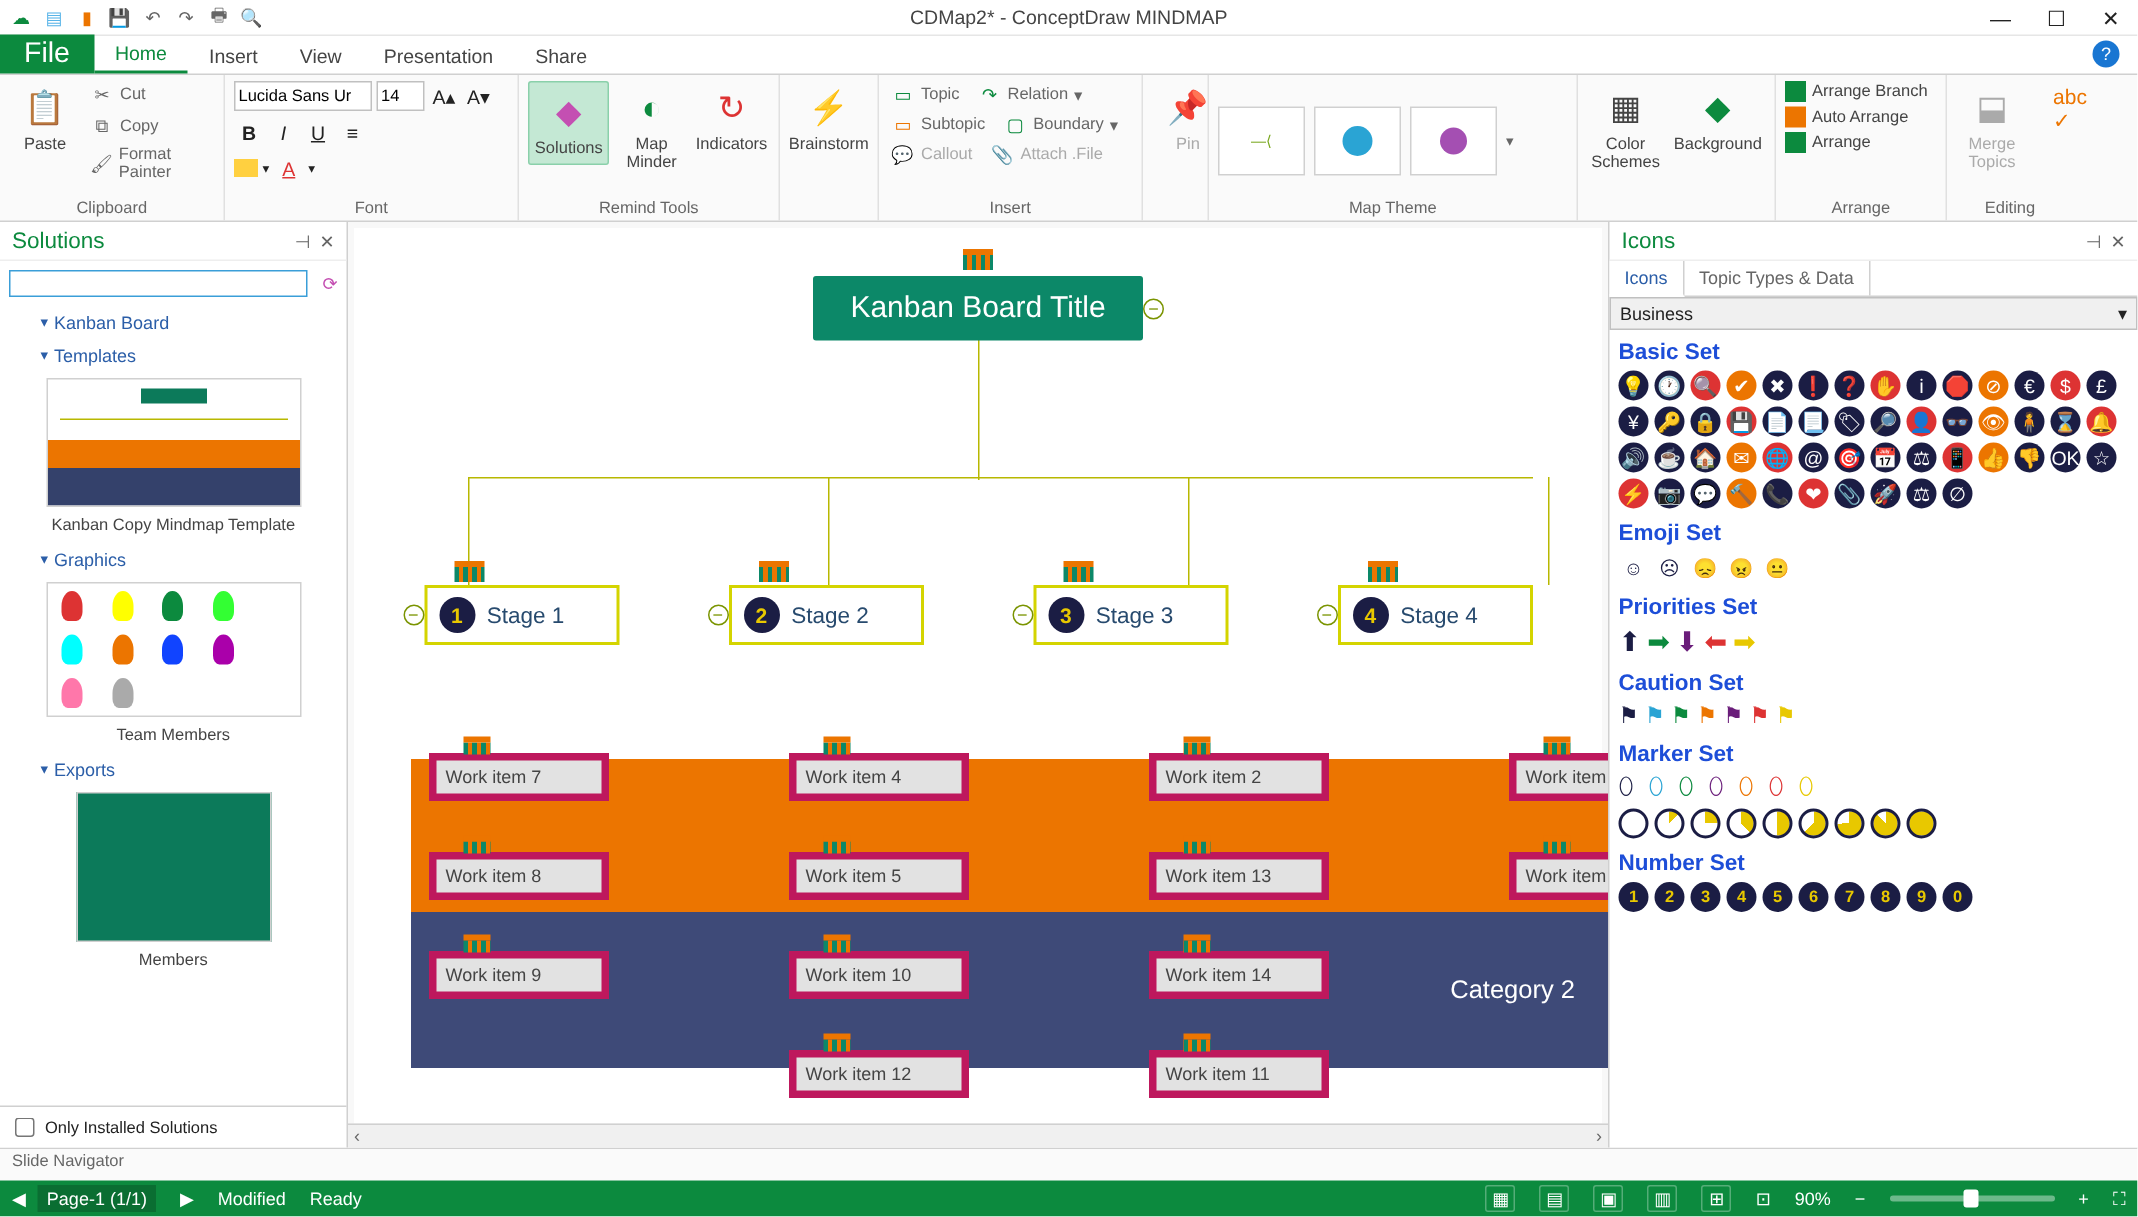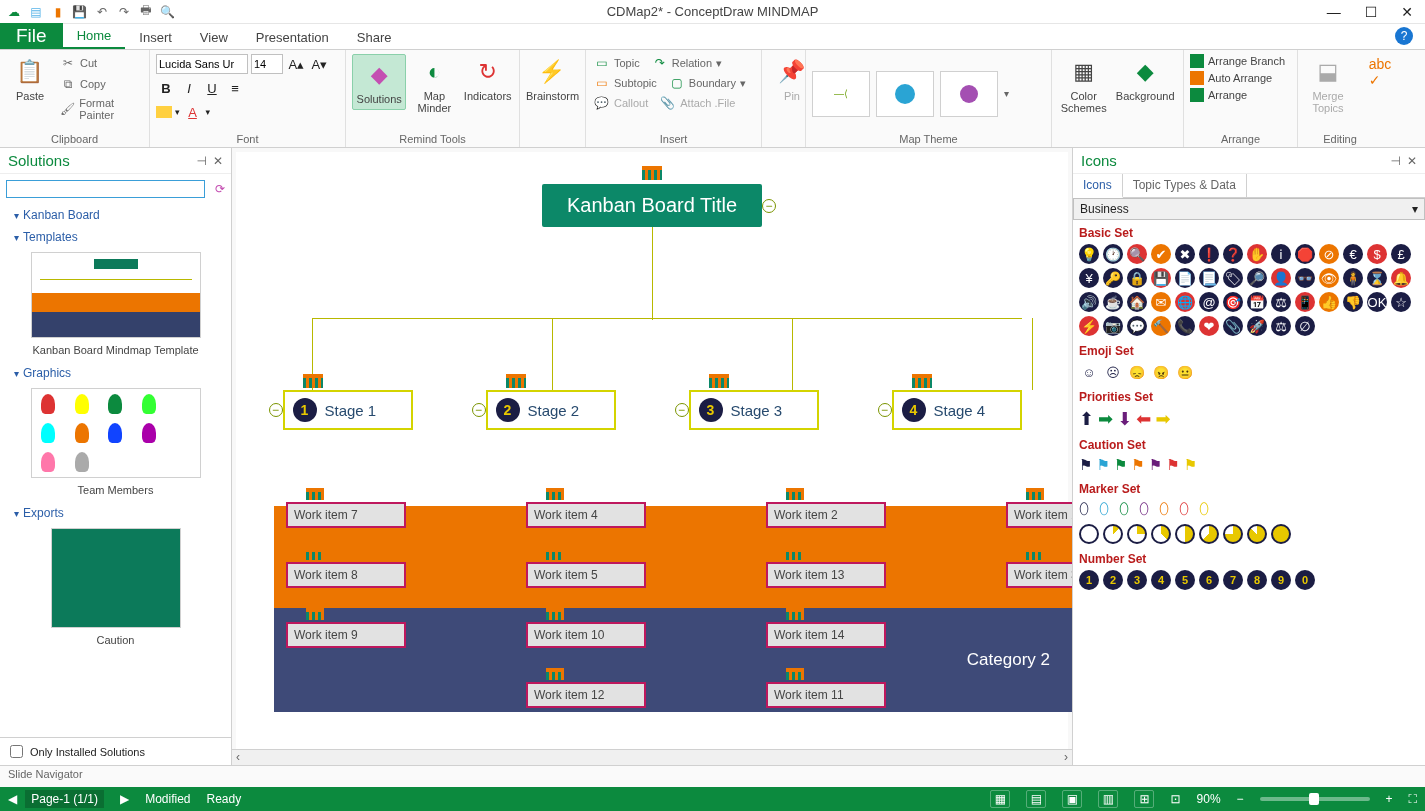--- a/index.html
+++ b/index.html
@@ -35,21 +35,21 @@
   .theme-thumb { width:58px; height:46px; background:#fff; border:1px solid #d0d0d0; display:flex; align-items:center; justify-content:center; font-size:10px; }
   .arrange-col { display:flex; flex-direction:column; gap:3px; }
   .arrange-row { display:flex; align-items:center; gap:4px; font-size:11px; color:#444; }
   .arrange-row .sq { width:14px; height:14px; }
   
   .workspace { display:flex; height:calc(811px - 24px - 26px - 98px - 22px - 24px); }
   .left-panel { width:232px; border-right:1px solid #d0d0d0; background:#fff; display:flex; flex-direction:column; }
   .panel-title { display:flex; align-items:center; justify-content:space-between; padding:4px 8px; font-size:15px; color:#0c8a3e; border-bottom:1px solid #eee; }
   .panel-title .ctrls { display:flex; gap:6px; color:#666; font-size:12px; }
   .search-box { margin:6px; height:18px; border:1px solid #3a9ed8; }
-  .section-head { color:#2b5ea8; font-size:12px; padding:4px 14px; display:flex; align-items:center; gap:4px; }
+  .section-head { color:#2b5ea8; font-size:12px; padding:4px 27px; display:flex; align-items:center; gap:4px; }
   .section-head::before { content:"▾"; font-size:10px; }
   .template-thumb { margin:4px auto; width:170px; height:86px; border:1px solid #d0d0d0; background:linear-gradient(#fff 0%,#fff 48%, #ec7500 48%, #ec7500 70%, #34416b 70%, #34416b 100%); position:relative; }
   .template-thumb::before { content:""; position:absolute; top:6px; left:50%; transform:translateX(-50%); width:44px; height:10px; background:#0c7a5a; }
   .template-thumb::after { content:""; position:absolute; top:26px; left:8px; right:8px; height:16px; border-top:1px solid #b8b800; }
   .thumb-label { text-align:center; font-size:11px; color:#444; padding:2px 0 6px 0; }
   .graphics-box { margin:4px auto; width:170px; height:90px; border:1px solid #d0d0d0; display:grid; grid-template-columns:repeat(5,1fr); grid-template-rows:repeat(3,1fr); place-items:center; }
   .pawn { width:14px; height:20px; border-radius:50% 50% 30% 30%; }
   .export-thumb { margin:4px auto; width:130px; height:100px; background:#0c7a5a; border:1px solid #d0d0d0; }
   .only-installed { padding:4px 6px; border-top:1px solid #d0d0d0; display:flex; gap:4px; align-items:center; font-size:11px; }
   
@@ -64,33 +64,33 @@
   .stage .num-circ { width:24px; height:24px; border-radius:50%; background:#1b1d44; color:#e8c800; display:flex; align-items:center; justify-content:center; font-weight:bold; font-size:14px; }
   .stage .topic-icon { top:-18px; left:18px; transform:none; }
   .stage .collapse-btn { left:-16px; right:auto; }
   .bands { position:absolute; top:354px; left:38px; right:-20px; }
   .band { height:100px; position:relative; }
   .band.orange { background:#ec7500; height:102px; }
   .band.navy { background:#3e4a78; height:104px; }
   .cat-label { position:absolute; right:38px; top:50%; transform:translateY(-50%); color:#fff; font-size:17px; }
   .work-items { position:absolute; top:350px; left:0; right:0; bottom:0; }
   .wi-col { position:absolute; top:0; width:120px; display:flex; flex-direction:column; gap:34px; }
-  .work-item { background:#e2e2e2; border:2px solid #be185d; padding:4px 6px; font-size:12px; color:#444; position:relative; }
+  .work-item { background:#e2e2e2; border:5px solid #be185d; padding:4px 6px; font-size:12px; color:#444; position:relative; }
   .work-item .topic-icon { top:-16px; left:18px; transform:none; width:18px; height:12px; }
   
   .vline-root { position:absolute; top:72px; left:50%; width:1px; height:96px; background:#b8b800; }
   .hline-stage { position:absolute; top:166px; left:76px; right:46px; height:1px; background:#b8b800; }
   .vline-stage { position:absolute; top:166px; width:1px; height:72px; background:#b8b800; }
   
   .right-panel { width:353px; border-left:1px solid #d0d0d0; background:#fff; display:flex; flex-direction:column; }
   .icon-tabs { display:flex; border-bottom:1px solid #d0d0d0; }
   .icon-tab { padding:4px 10px; font-size:12px; color:#666; border-right:1px solid #d0d0d0; }
   .icon-tab.active { background:#fff; color:#2b5ea8; border-bottom:2px solid #fff; margin-bottom:-1px; }
   .icon-cat-select { margin:0; height:22px; border:1px solid #c0c0c0; background:#f0f0f0; display:flex; align-items:center; padding:0 6px; font-size:12px; justify-content:space-between; }
-  .set-label { color:#b91c1c; font-size:12px; font-weight:600; padding:6px 6px 2px 6px; }
+  .set-label { color:#1d4ed8; font-size:15px; font-weight:600; padding:6px 6px 2px 6px; }
   .icon-grid { display:flex; flex-wrap:wrap; gap:4px; padding:2px 6px; }
   .icn { width:20px; height:20px; display:flex; align-items:center; justify-content:center; border-radius:50%; font-size:13px; }
   .icn.dark { background:#1b1d44; color:#fff; }
   .icn.plain { color:#1b1d44; }
   .icn.red { background:#d33; color:#fff; }
   .icn.orange { background:#ec7500; color:#fff; }
   .num-set { width:20px; height:20px; border-radius:50%; background:#1b1d44; color:#e8c800; display:flex; align-items:center; justify-content:center; font-weight:bold; font-size:11px; }
   .arrow-icn { font-size:18px; }
   .flag-icn { font-size:15px; }
   .marker-icn { width:16px; height:20px; font-size:16px; }
@@ -331,21 +331,21 @@
           <span>✕</span>
         </span>
     </div>
     <div style="display:flex; align-items:center; gap:4px; padding-right:6px">
       <div class="search-box" style="flex:1"></div>
       <span style="color:#c44fb2">⟳</span>
     </div>
     <div class="section-head">Kanban Board</div>
     <div class="section-head">Templates</div>
     <div class="template-thumb"></div>
-    <div class="thumb-label">Kanban Board Mindmap Template</div>
+    <div class="thumb-label">Kanban Copy Mindmap Template</div>
     <div class="section-head">Graphics</div>
     <div class="graphics-box">
       <span class="pawn" style="background:#d33"></span>
       <span class="pawn" style="background:#ff0"></span>
       <span class="pawn" style="background:#0c8a3e"></span>
       <span class="pawn" style="background:#3f3"></span>
       <span></span>
       <span class="pawn" style="background:#0ff"></span>
       <span class="pawn" style="background:#ec7500"></span>
       <span class="pawn" style="background:#14f"></span>
@@ -353,21 +353,21 @@
       <span></span>
       <span class="pawn" style="background:#f7a"></span>
       <span class="pawn" style="background:#aaa"></span>
       <span></span>
         <span></span>
         <span></span>
     </div>
     <div class="thumb-label">Team Members</div>
     <div class="section-head">Exports</div>
     <div class="export-thumb"></div>
-    <div class="thumb-label">Caution</div>
+    <div class="thumb-label">Members</div>
     <div style="flex:1"></div>
     <div class="only-installed">
       <input type="checkbox" style="">
       <span>Only Installed Solutions</span>
     </div>
   </div>
 
   <div class="canvas-wrap">
     <div class="canvas">
       <div class="vline-root"></div>

